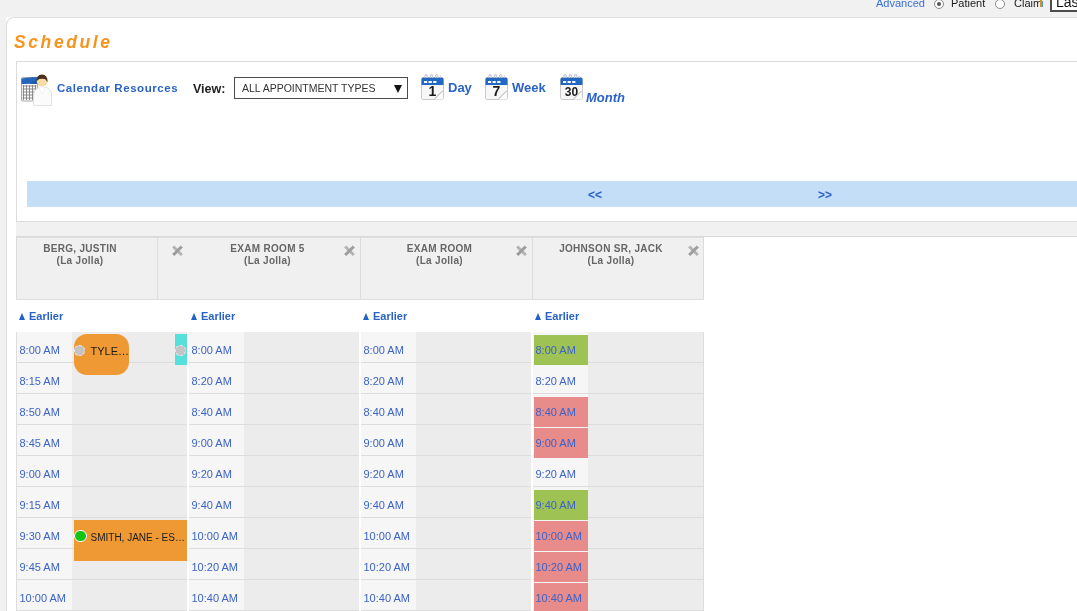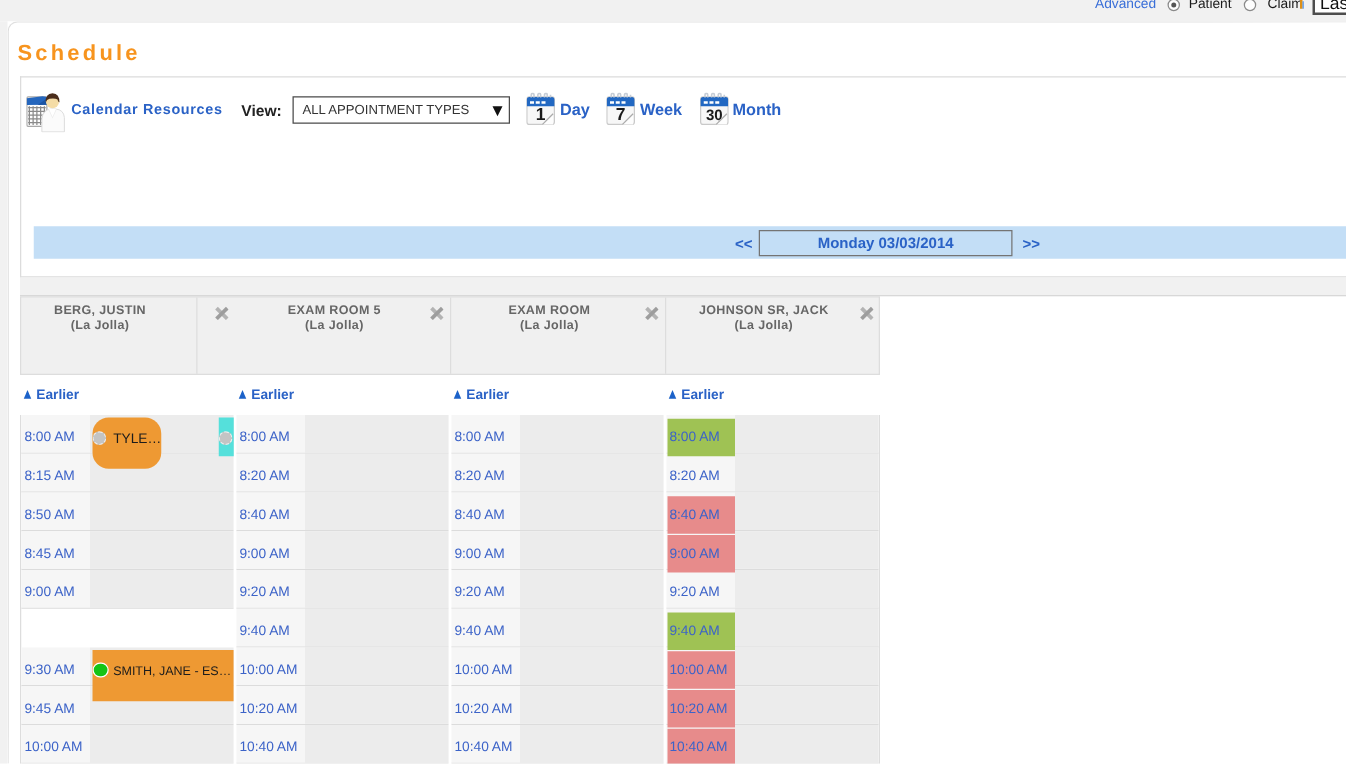--- a/index.html
+++ b/index.html
@@ -15,35 +15,35 @@
 #lbl-patient { left:951px; top:-3px; font-size:11px; color:#1a1a1a; }
 #lbl-claim { left:1014px; top:-3px; font-size:11px; color:#1a1a1a; }
 #miniicon1 { left:1039.5px; top:0px; width:2px; height:7px; background:#dd9018; }
 #miniicon2 { left:1041.5px; top:1px; width:1.5px; height:5.5px; background:#4e90e8; }
 #search { left:1050px; top:-8px; width:40px; height:20px; border:2px solid #4d4d4d; background:#fff; font-size:14px; color:#111; padding-left:4px; overflow:hidden; line-height:17px; white-space:nowrap; }
 
 
 #leftstrip { left:0; top:17px; width:6px; height:594px; background:#f1f1f1; }
 #panel { left:6px; top:17px; width:1071px; height:594px; background:#fff; border-left:1px solid #dcdcdc; border-top:1px solid #e0e0e0; border-top-left-radius:8px; }
 
-#title { left:14px; top:32px; font-size:17.5px; font-weight:bold; color:#F7941E; letter-spacing:2.6px; }
+#title { left:14px; top:32px; font-size:17.5px; font-weight:bold; color:#F7941E; letter-spacing:2.6px;font-style:italic; }
 
 
 #toolbar { left:16px; top:61px; width:1061px; height:161px; border:1px solid #dcdcdc; border-right:none; background:#fff; }
 #calres-ico { left:21px; top:70px; }
 #calres { left:57px; top:82px; font-size:11.5px; font-weight:bold; color:#2a62c6; letter-spacing:0.55px; }
 #viewlbl { left:193px; top:82px; font-size:12.5px; font-weight:bold; color:#222; }
 #select { left:234px; top:77px; width:174px; height:22px; border:1px solid #4a4a4a; background:#fff; font-size:10.5px; color:#333; line-height:20px; padding-left:7px; }
 #select .arr { position:absolute; right:5px; top:7px; width:0; height:0; border-left:4.5px solid transparent; border-right:4.5px solid transparent; border-top:8px solid #111; }
 #ico-day { left:421px; top:74px; }
 #ico-week { left:485px; top:74px; }
 #ico-month { left:560px; top:74px; }
 #lbl-day { left:448px; top:80px; }
 #lbl-week { left:512px; top:80px; }
-#lbl-month { left:586px; top:80px; }
+#lbl-month { left:586px; top:90px;font-style:italic; }
 .bluebold { font-size:13px; font-weight:bold; color:#2a62c6; }
 
 
 #datebar { left:27px; top:181px; width:1050px; height:26px; background:#C3DEF6; }
 #nav-prev { left:561px; top:7px; font-size:12px; font-weight:bold; color:#2a62c6; }
 #nav-next { left:791px; top:7px; font-size:12px; font-weight:bold; color:#2a62c6; }
 #datebox { left:580px; top:3px; width:203px; height:21px; border:1px solid #747474; text-align:center; line-height:18px; font-size:12px; font-weight:bold; color:#2a62c6; }
 
 
 #graystrip { left:16px; top:222px; width:1061px; height:15px; background:#f1f1f1; border-bottom:1px solid #d8d8d8; }
@@ -173,21 +173,20 @@
           <path d="M19.4 4 v-2.2" fill="none"></path>
         </g>
         <text x="11.5" y="22" font-size="12" font-weight="bold" fill="#1a1a1a" text-anchor="middle" font-family="Liberation Sans">30</text>
         <path d="M13 25.5 L21.5 17 L21.5 25.5 Z" fill="#fdfdfd"></path>
         <line x1="13" y1="25.5" x2="21.5" y2="17" stroke="#aaa" stroke-width="1"></line>
       </svg></div>
   <div id="lbl-month" class="abs bluebold">Month</div>
 
   <div id="datebar" class="abs">
     <div id="nav-prev" class="abs">&lt;&lt;</div>
-    <div id="datebox" class="abs">Monday 03/03/2014</div>
     <div id="nav-next" class="abs">&gt;&gt;</div>
   </div>
 
   <div id="graystrip" class="abs"></div>
 
   <div id="ghead" class="abs">
     <div class="abs hcell" style="left:0; width:141px;">BERG, JUSTIN<br>(La Jolla)<span class="abs xico" style="left:155px;"><svg width="11" height="11" viewBox="0 0 11 11">
             <g stroke-width="3" stroke-linecap="butt">
               <line x1="1.2" y1="1.5" x2="9.8" y2="10" stroke="#b3b3b3"></line>
               <line x1="9.8" y1="1.5" x2="1.2" y2="10" stroke="#9d9d9d"></line>
@@ -242,20 +241,25 @@
       <div class="grow" style="top:93px">
         <div class="tcell"></div>
         <div class="acell"></div>
         <div class="tlabel">8:45 AM</div>
       </div>
       <div class="grow" style="top:124px">
         <div class="tcell"></div>
         <div class="acell"></div>
         <div class="tlabel">9:00 AM</div>
       </div>
+      <div class="grow" style="top:155px">
+        <div class="tcell"></div>
+        <div class="acell"></div>
+        <div class="tlabel">9:15 AM</div>
+      </div>
       <div class="grow" style="top:186px">
         <div class="tcell"></div>
         <div class="acell"></div>
         <div class="tlabel">9:30 AM</div>
       </div>
       <div class="grow" style="top:217px">
         <div class="tcell"></div>
         <div class="acell"></div>
         <div class="tlabel">9:45 AM</div>
       </div>

